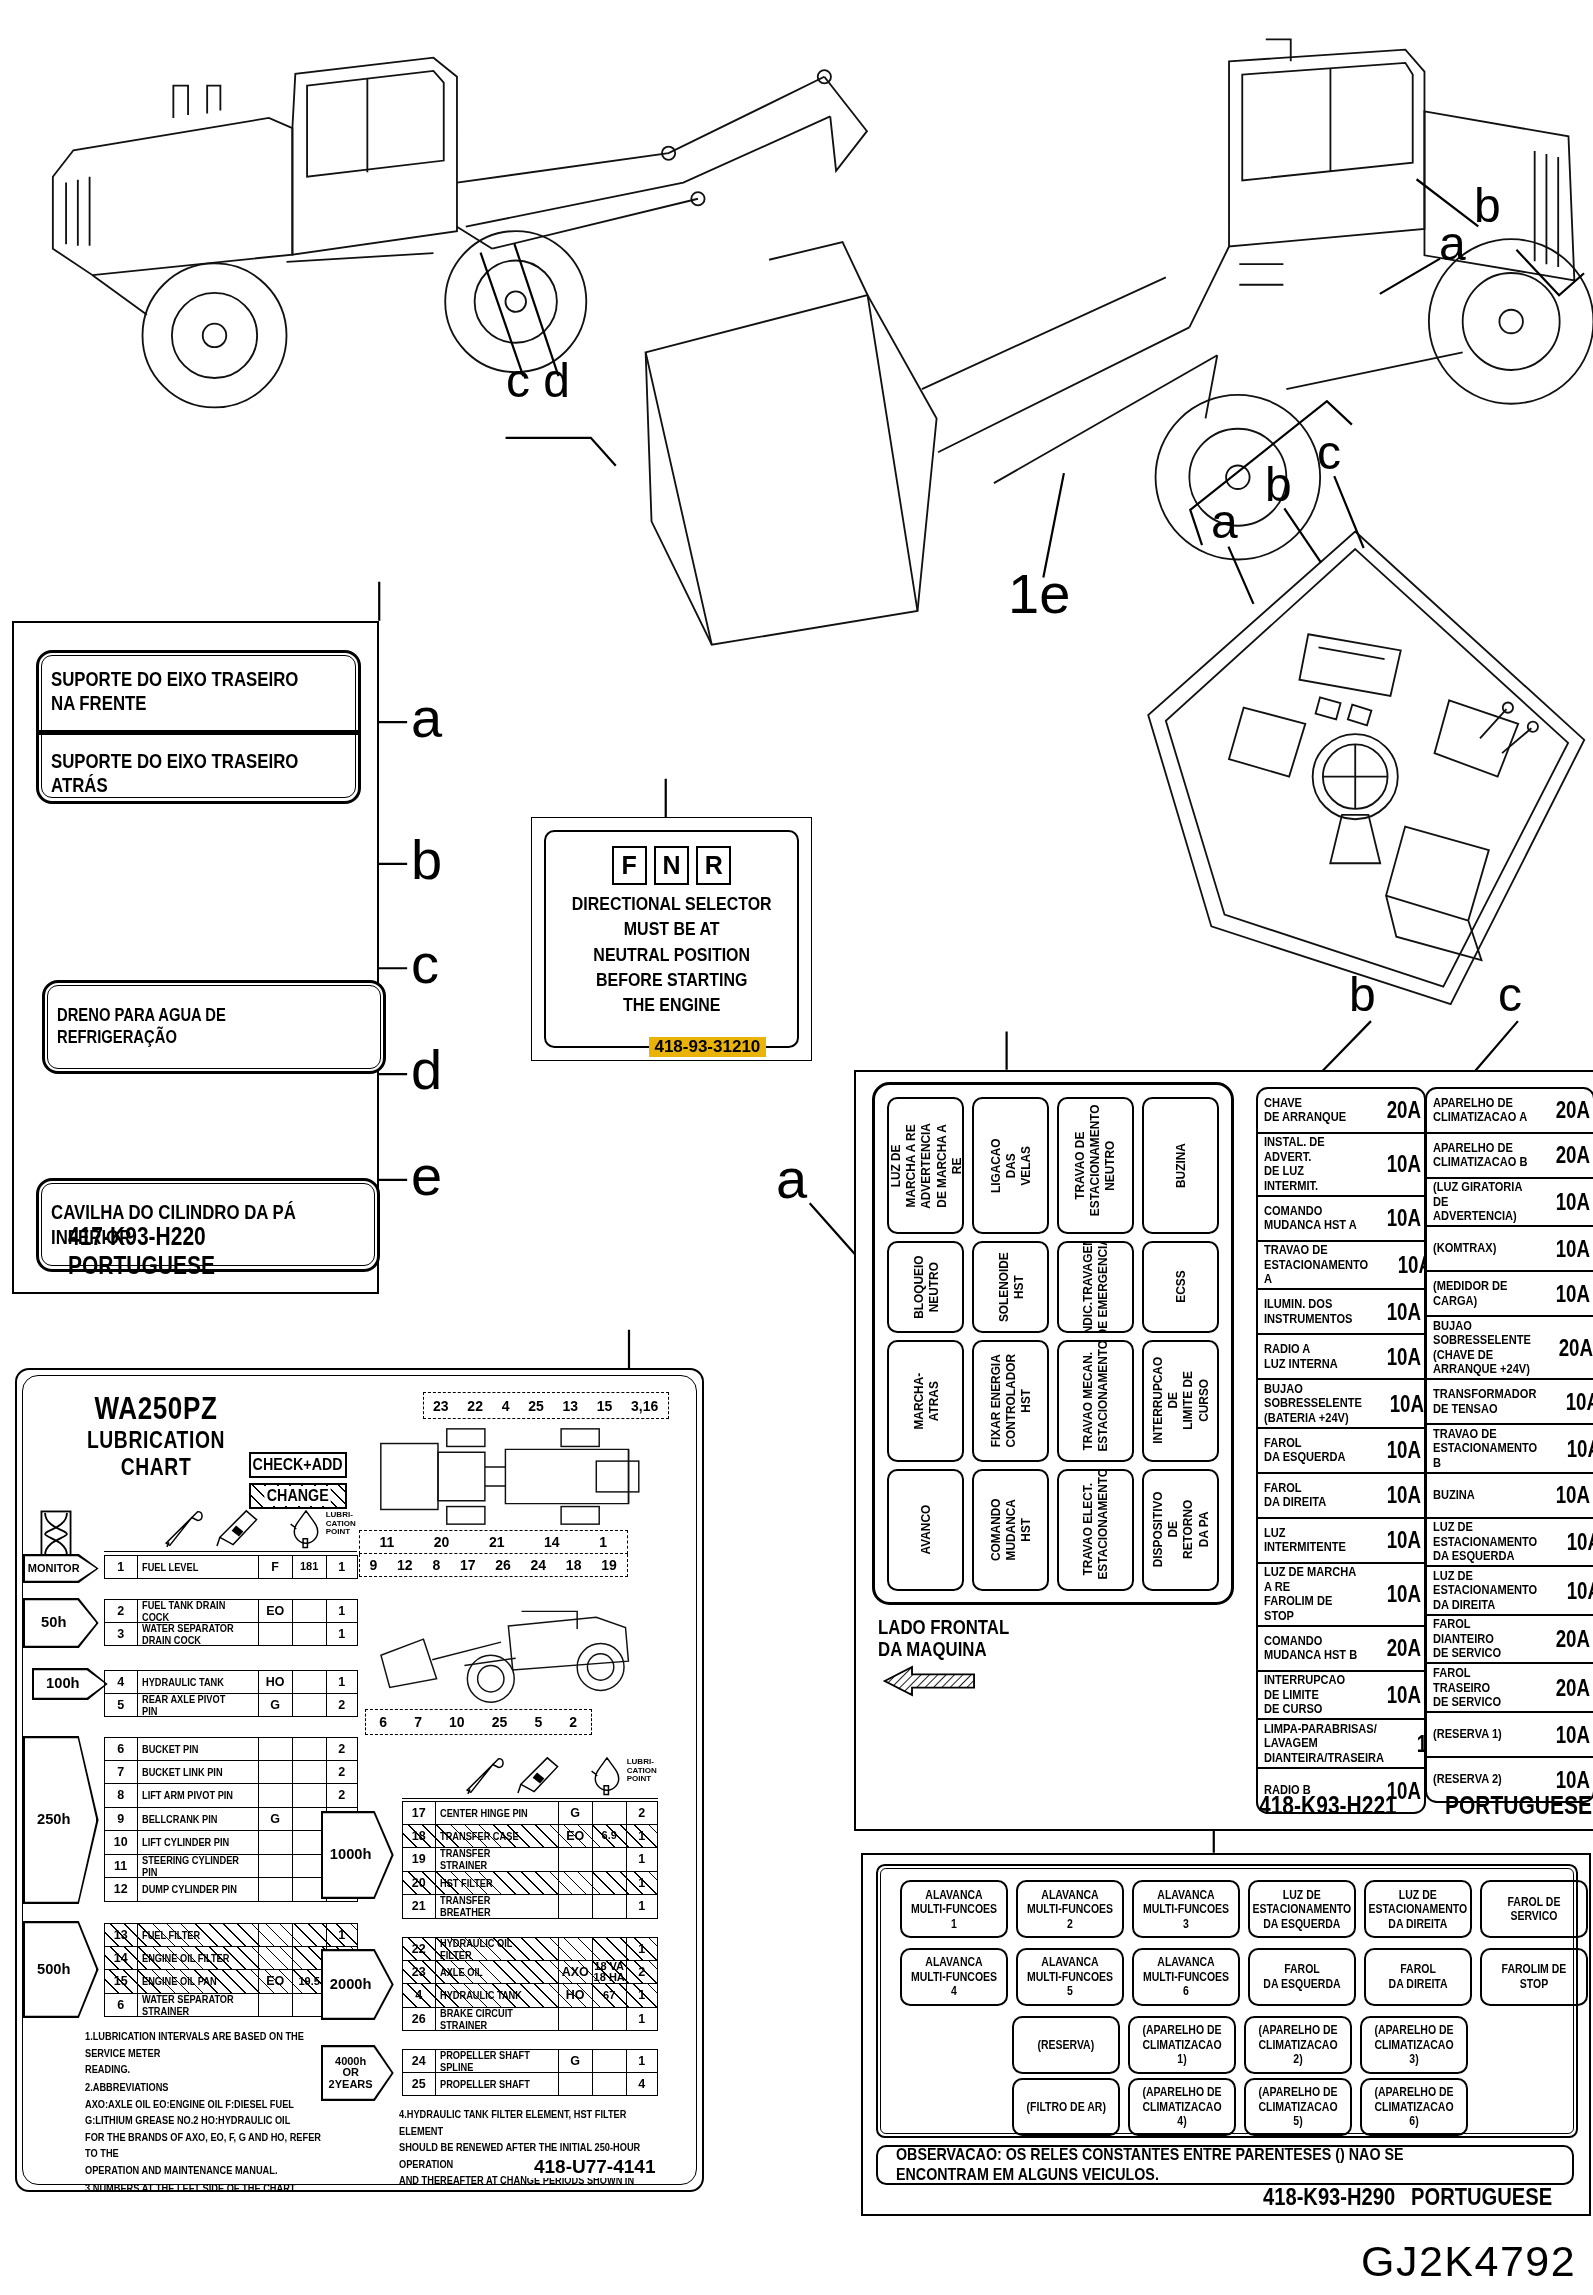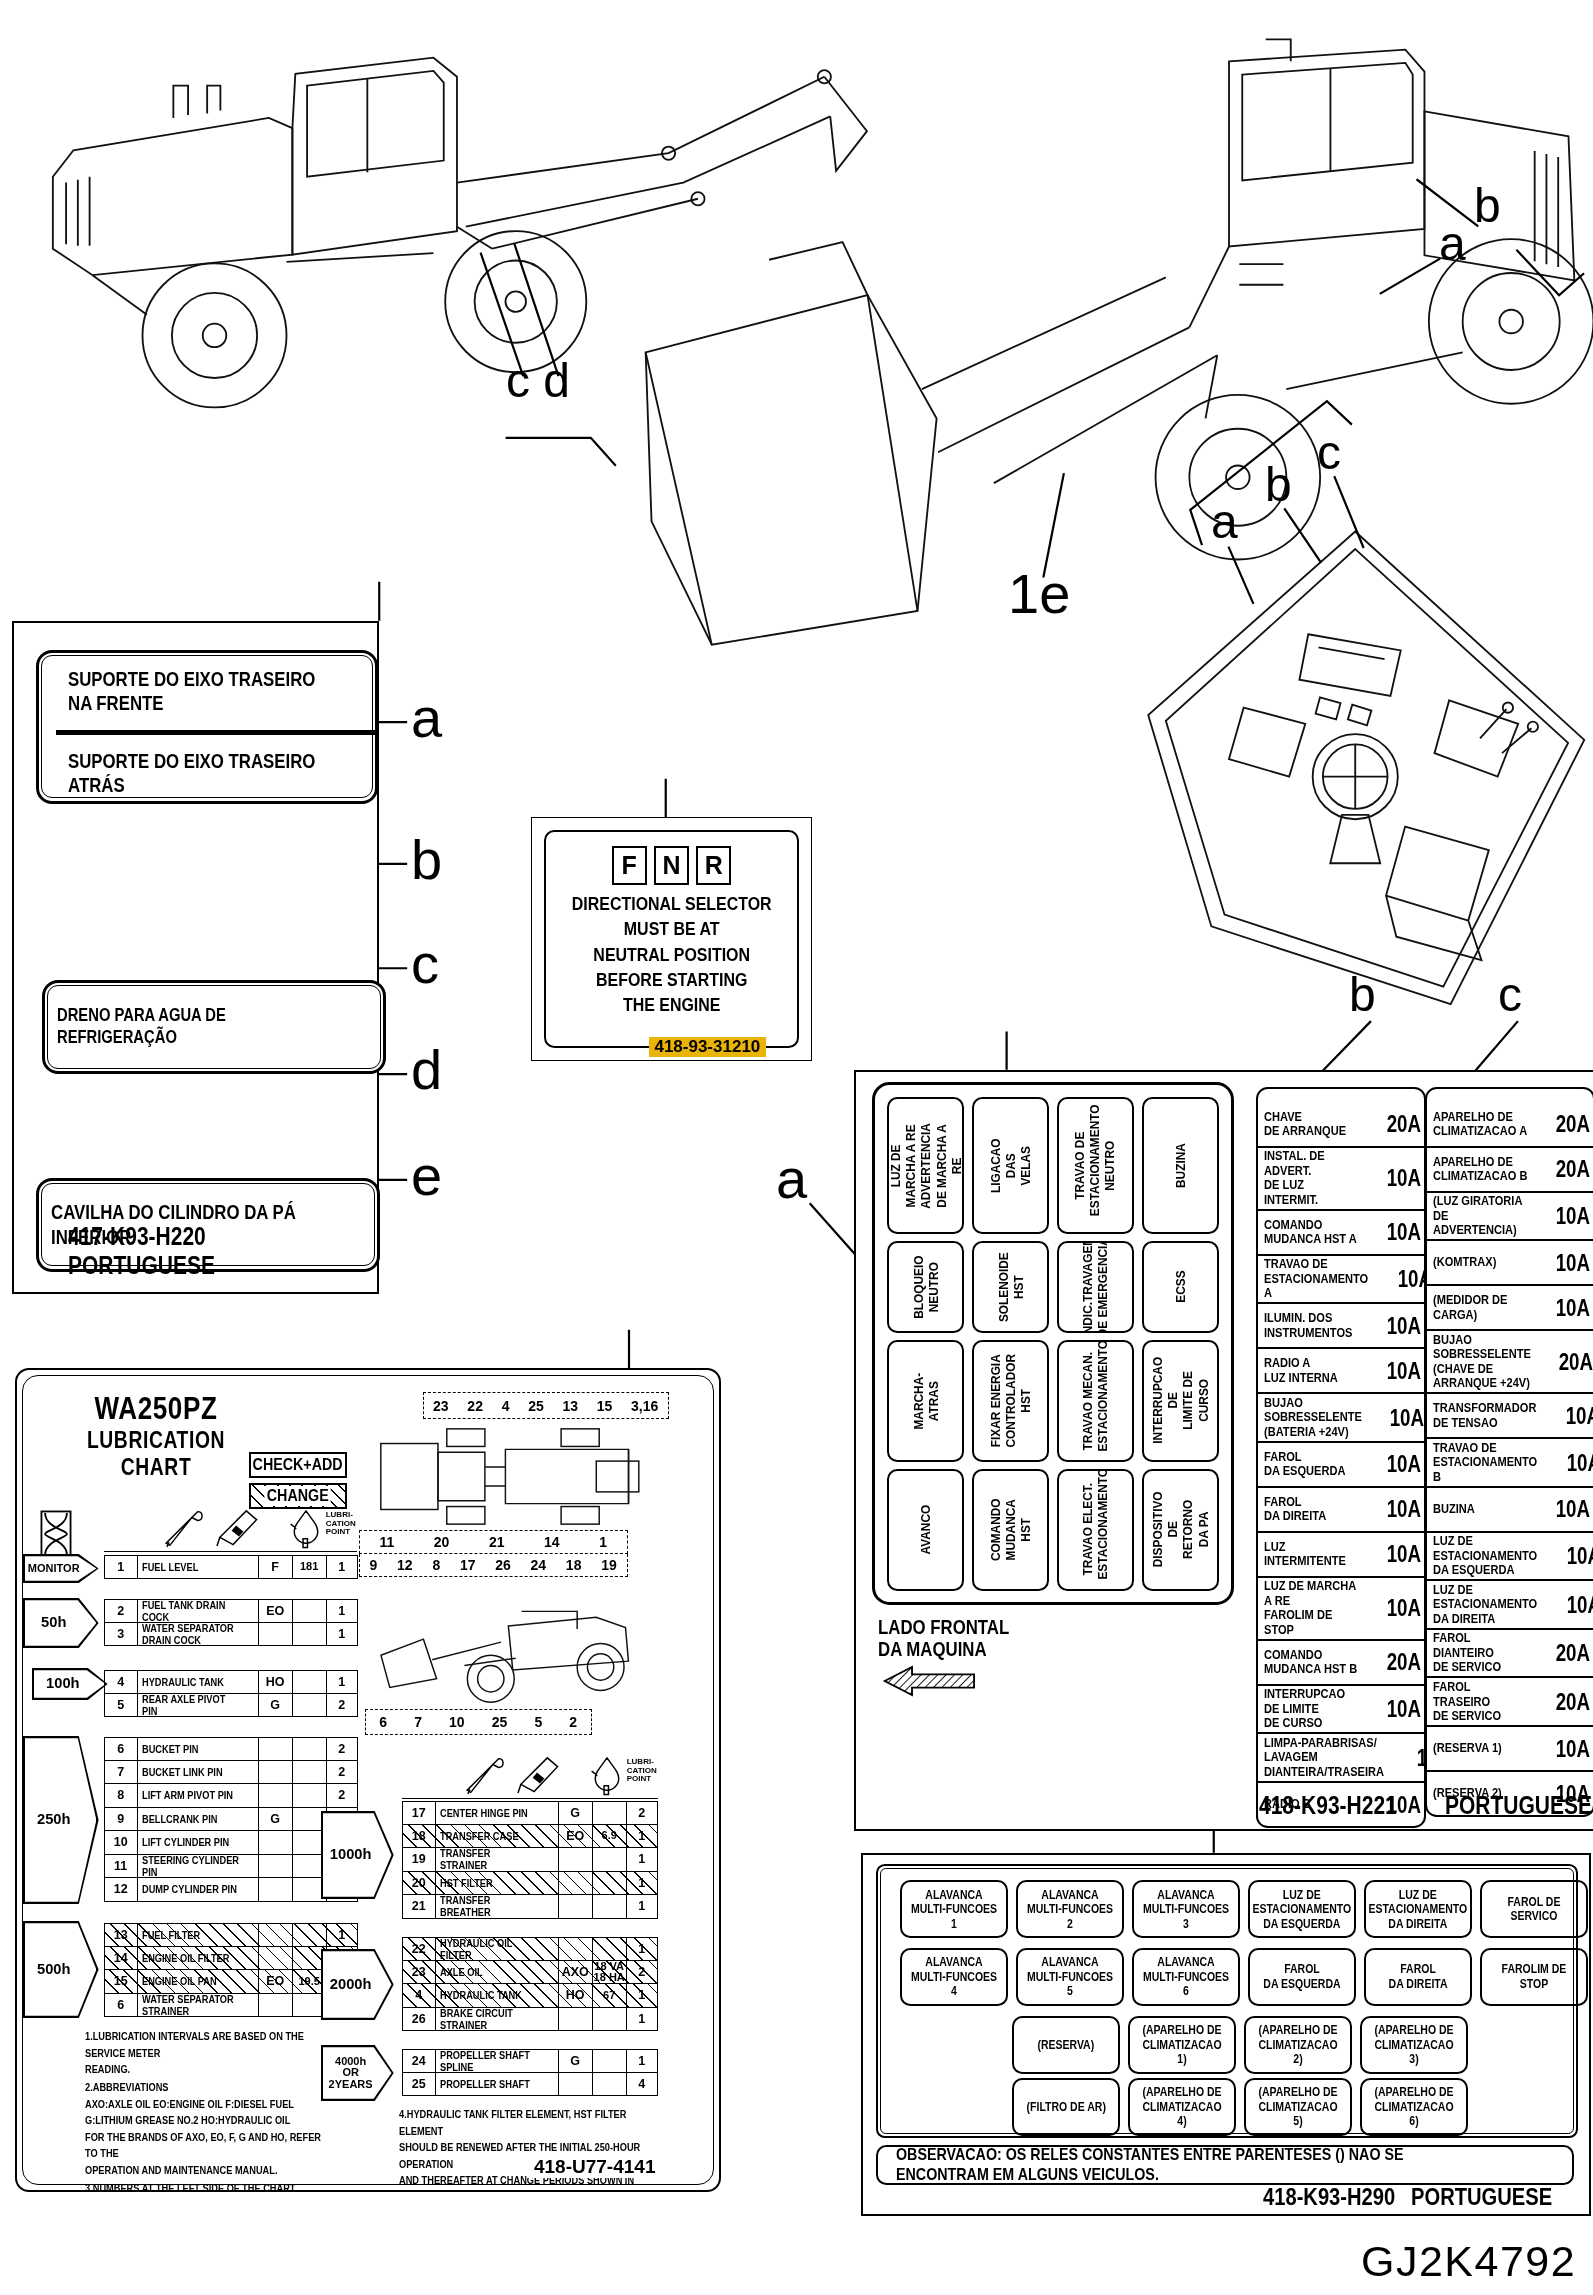--- a/index.html
+++ b/index.html
@@ -9,42 +9,42 @@
   .abs{position:absolute;}
   .t{white-space:pre-line;font-weight:bold;}
   .sqz{transform:scaleX(.84);transform-origin:0 50%;}
   .sqzc{transform:scaleX(.84);transform-origin:50% 50%;}
   .hatch{background-image:repeating-linear-gradient(45deg,rgba(0,0,0,0) 0 7.3px,#000 7.3px 8.7px);}
   
   .co{position:absolute;font-size:48px;font-weight:normal;line-height:1;}
   .co-big{font-size:56px;}
   
   .plate{position:absolute;border:2.2px solid #000;background:#fff;}
-  .rbox{position:relative;border:3.7px solid #000;border-radius:16px;background:#fff;overflow:hidden;padding-left:17px;}
+  .rbox{position:relative;border:3.7px solid #000;border-radius:16px;background:#fff;overflow:hidden;}
   .rbox::after{content:"";position:absolute;inset:2.2px;border:1.5px solid #000;border-radius:11px;pointer-events:none;}
   
   .h220-lbl{display:flex;flex-direction:column;justify-content:center;padding:4.4px 7.3px 4.4px 11.8px;
             font-size:20px;line-height:1.22;}
   .h220-footer{position:absolute;left:54px;bottom:11.8px;font-size:25px;}
   
   #fnr-inner{position:absolute;inset:11.8px;border:2.9px solid #000;border-radius:10.3px;}
   .fnr-letters{display:flex;justify-content:center;gap:7.3px;margin-top:14.7px;}
   .fnr-letter{width:31px;height:35px;border:2.2px solid #000;display:flex;align-items:center;justify-content:center;
               font-size:25px;font-weight:bold;}
   .fnr-line{text-align:center;font-size:19px;line-height:1.32;}
   #fnr-part{position:absolute;right:31px;bottom:-10.3px;background:#eab308;padding:0 5.9px;font-size:17px;}
   
   #h221-grid{position:absolute;left:16px;top:10.3px;width:362px;height:523px;display:grid;
              grid-template-columns:repeat(4,1fr);gap:7.3px;padding:11.8px;box-sizing:border-box;
              border:3.7px solid #000;border-radius:17.6px;}
   .gcell{border:2.2px solid #000;border-radius:10.3px;display:flex;align-items:center;justify-content:center;overflow:hidden;}
   .vtext{transform:rotate(-90deg) scaleX(.9);width:112px;text-align:center;font-size:13.2px;line-height:1.15;}
   .fcol{position:absolute;top:14.7px;width:166px;border:2.9px solid #000;border-radius:11.8px;overflow:hidden;background:#fff;}
   .frow{display:flex;align-items:center;min-height:40px;padding:1.5px 2.9px 1.5px 5.9px;border-top:2.2px solid #000;}
-  .frow:first-child{border-top:none;margin-top:14px;}
+  .frow:first-child{border-top:none;}
   .fname{flex:1;font-size:13.2px;line-height:1.1;}
   .famp{font-size:24px;transform:scaleX(.78);transform-origin:100% 50%;font-weight:bold;}
   #h221-front{position:absolute;left:22px;top:544px;font-size:20px;line-height:1.1;}
   
   #h290-inner{position:absolute;left:13.2px;top:8.8px;width:698px;height:270px;border:2.9px solid #000;border-radius:8.8px;}
   #h290-inner::after{content:"";position:absolute;inset:2.2px;border:1.5px solid #000;border-radius:5.9px;pointer-events:none;}
   .rrow{position:absolute;left:22px;display:flex;gap:8px;}
   .rrow.indent{left:134px;}
   .rcell{width:104px;height:54px;border:2.2px solid #000;border-radius:10.3px;display:flex;align-items:center;
          justify-content:center;text-align:center;font-size:12.5px;line-height:1.15;overflow:hidden;}

